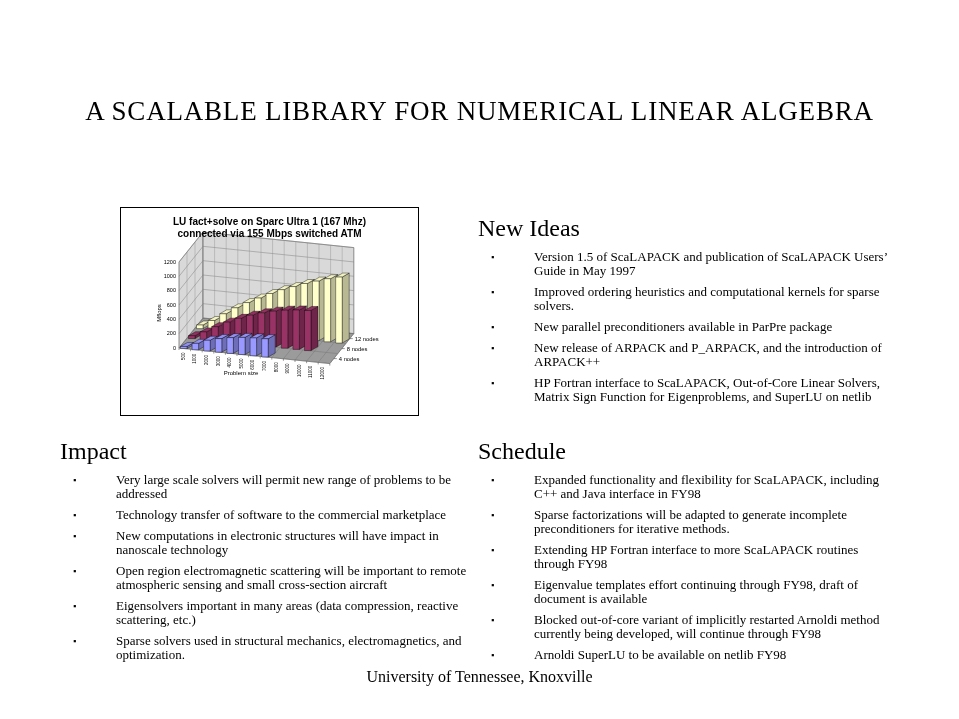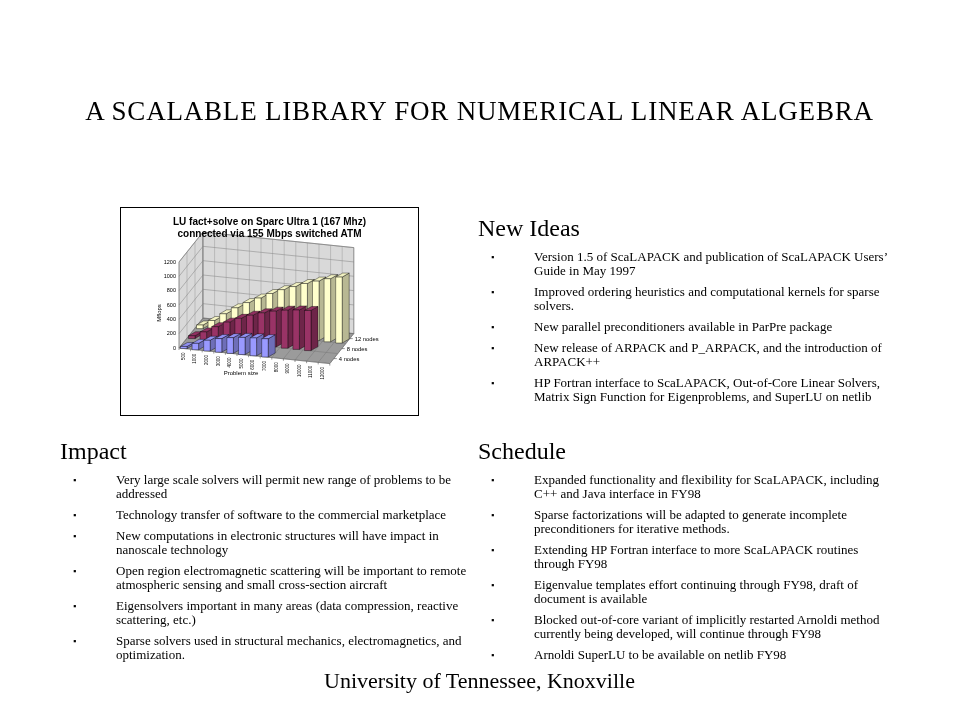--- a/index.html
+++ b/index.html
@@ -26,21 +26,21 @@
   .section { position:absolute; width:422px; }
   #new-ideas { left:478px; top:210px; }
   #impact    { left:60px;  top:433px; }
   #schedule  { left:478px; top:433px; }
   .section-heading { font-size:24px; line-height:28px; margin:4px 0 8px 0; }
   .bullet-row { display:flex; margin:0 0 7px 0; }
   .bullet-marker { flex:0 0 43px; padding-left:13px; font-size:9px; line-height:14px; box-sizing:content-box; }
   .bullet-text { flex:1; font-size:13px; line-height:14px; }
   .footer {
     position:absolute; top:668px; left:0; width:100%;
-    text-align:center; font-size:22px;
+    text-align:center; font-size:16px;
   }
 </style>
 </head>
 <body>
 
 <div class="slide">
 
   <div class="page-title">A SCALABLE LIBRARY FOR NUMERICAL LINEAR ALGEBRA</div>
 
   <div class="chart-panel">

